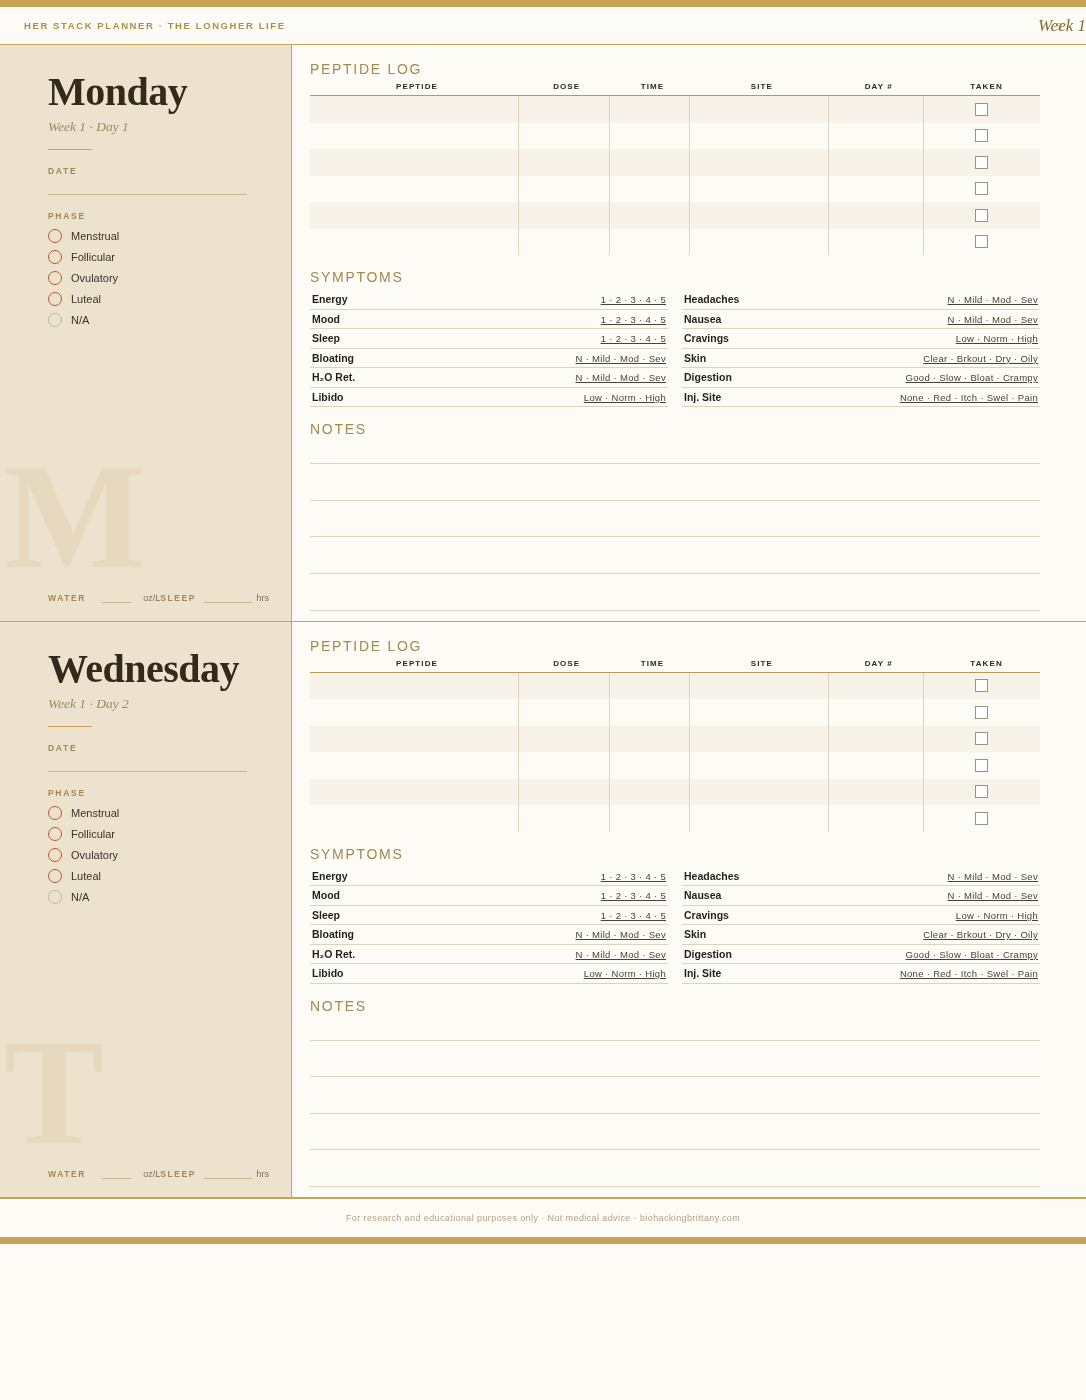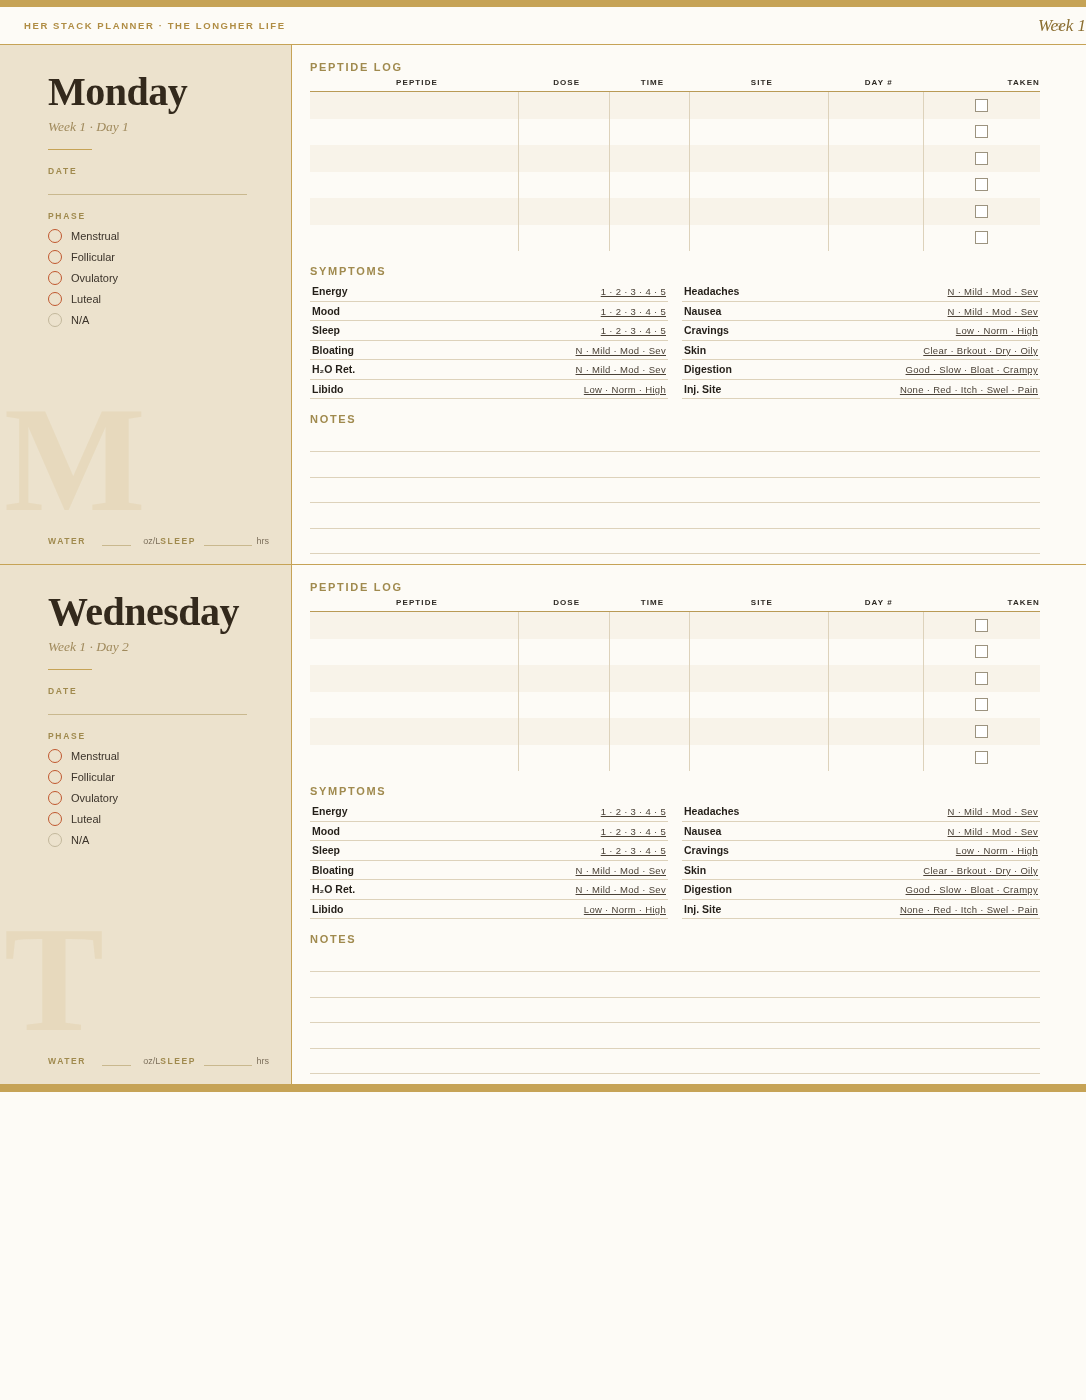--- a/index.html
+++ b/index.html
@@ -10,21 +10,21 @@
     width: 1086px;
     height: 1400px;
     background: #fdfbf6;
     font-family: "Liberation Sans", sans-serif;
     color: #2e2a24;
     overflow: hidden;
   }
   .page {
     position: relative;
     width: 1086px;
-    height: 1092px;
+    height: 1244px;
     background: #fdfbf6;
     box-sizing: border-box;
     display: flex;
     flex-direction: column;
   }
   
   .top-bar {
     height: 7px;
     background: #c6a356;
     width: 100%;
@@ -177,42 +177,42 @@
   
   .right-col {
     flex: 1 1 auto;
     min-width: 0;
     padding: 16px 46px 10px 18px;
     box-sizing: border-box;
     display: flex;
     flex-direction: column;
   }
   .section-title {
-    font-size: 11px;
+    font-size: 14px;
     letter-spacing: 1.7px;
-    font-weight: bold;
+    font-weight: normal;
     color: #a08a4e;
     text-transform: uppercase;
     margin-bottom: 5px;
   }
   table.peptide {
     width: 100%;
     border-collapse: collapse;
     table-layout: fixed;
   }
   table.peptide th {
     font-size: 8px;
     letter-spacing: 1.1px;
     font-weight: bold;
     text-align: center;
     color: #2e2a24;
     padding: 0 0 4px 6px;
     border-bottom: 1px solid #b99a55;
   }
-  table.peptide th.taken-h { text-align: right; padding-left: 10px; }
+  table.peptide th.taken-h { text-align: center; padding-left: 10px; }
   table.peptide td {
     height: 26.5px;
     border-right: 1px solid #ddd2bb;
     padding: 0;
   }
   table.peptide tr:nth-child(odd) td { background: #f8f3e9; }
   table.peptide td.last { border-right: none; }
   .checkbox {
     width: 11px; height: 11px;
     border: 1px solid #9c937f;
@@ -681,15 +681,18 @@
           <div class="note-line"></div>
           <div class="note-line"></div>
           <div class="note-line"></div>
           <div class="note-line"></div>
           <div class="note-line"></div>
         </div>
       </div>
     </div>
   </div>
 
+  <div class="page-footer">
+    <div class="footer-text">For research and educational purposes only · Not medical advice · biohackingbrittany.com</div>
+  </div>
   <div class="bottom-bar"></div>
 
 </div>
 
 </body></html>

